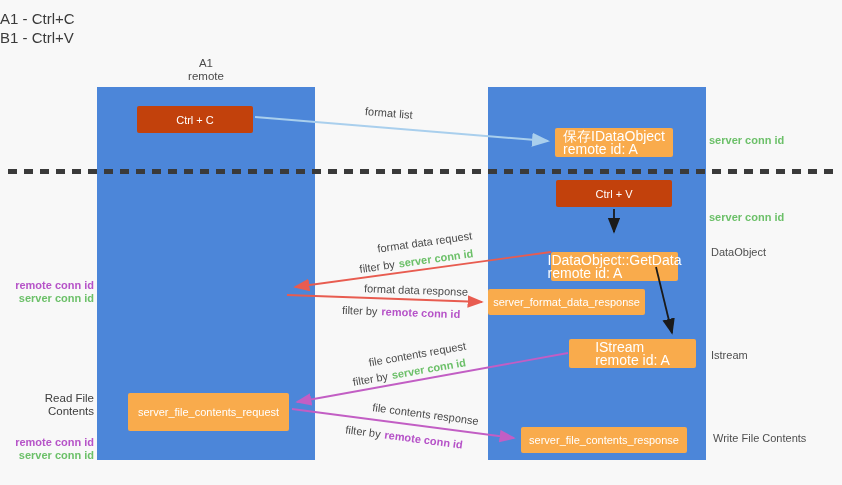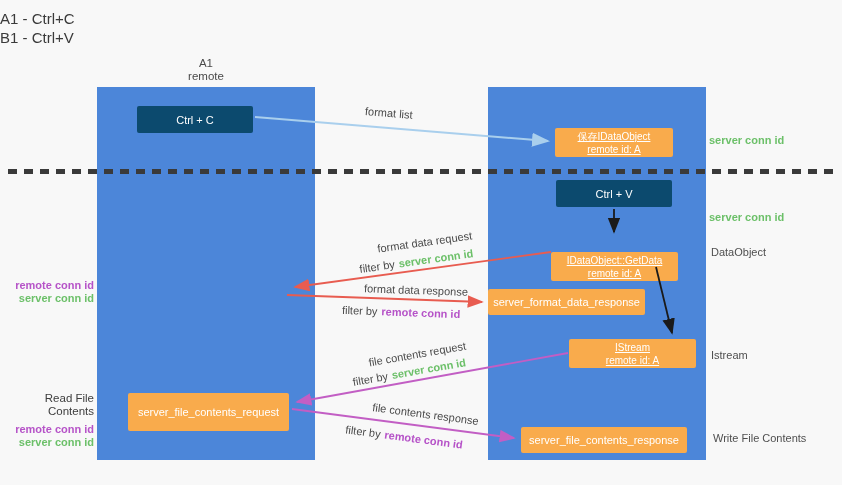--- a/index.html
+++ b/index.html
@@ -11,37 +11,37 @@
 
   .col-header{position:absolute;width:140px;text-align:center;font-size:11.5px;
               color:#4a4a4a;line-height:13px;}
   .column{position:absolute;top:87px;height:373px;background:#4c86d9;z-index:1;}
 
   .dashline{position:absolute;left:8px;top:169px;width:826px;height:5px;z-index:2;
             background:repeating-linear-gradient(90deg,#3a3a3a 0 9px,transparent 9px 16px);}
 
   .box{position:absolute;display:flex;align-items:center;justify-content:center;
        color:#fff;font-size:11px;border-radius:2px;z-index:3;white-space:nowrap;}
-  .box.green{background:#0c4a6e;}
+  .box.green{background:#c2410c;}
   .box.orange{background:#f9ab4c;}
-  .twoline{text-align:center;line-height:13px;font-size:10px;text-decoration:underline;}
+  .twoline{line-height:13px;font-size:14px;}
 
   svg.arrows{position:absolute;left:0;top:0;z-index:4;pointer-events:none;}
 
   .alabel{position:absolute;font-size:11px;color:#4a4a4a;white-space:nowrap;z-index:5;}
   .green-text{color:#6cc069;font-weight:bold;}
   .purple-text{color:#b653c8;font-weight:bold;}
   .filter-key{margin-left:4px;}
 
   .side{position:absolute;font-size:11px;color:#4f4f4f;white-space:nowrap;z-index:5;}
   .side.green{color:#6cc069;font-weight:bold;font-size:11px;}
 
   .leftgroup{position:absolute;left:0;width:94px;text-align:right;font-size:11px;
              font-weight:bold;line-height:13px;z-index:5;}
-  .leftgroup .plain{font-weight:normal;font-size:11.5px;color:#3d3d3d;margin-bottom:5px;}
+  .leftgroup .plain{font-weight:normal;font-size:11.5px;color:#3d3d3d;margin-bottom:18px;}
 </style>
 </head>
 <body>
 
 <div id="canvas">
 
   <div class="title">
     <div>A1 - Ctrl+C</div>
     <div>B1 - Ctrl+V</div>
   </div>

